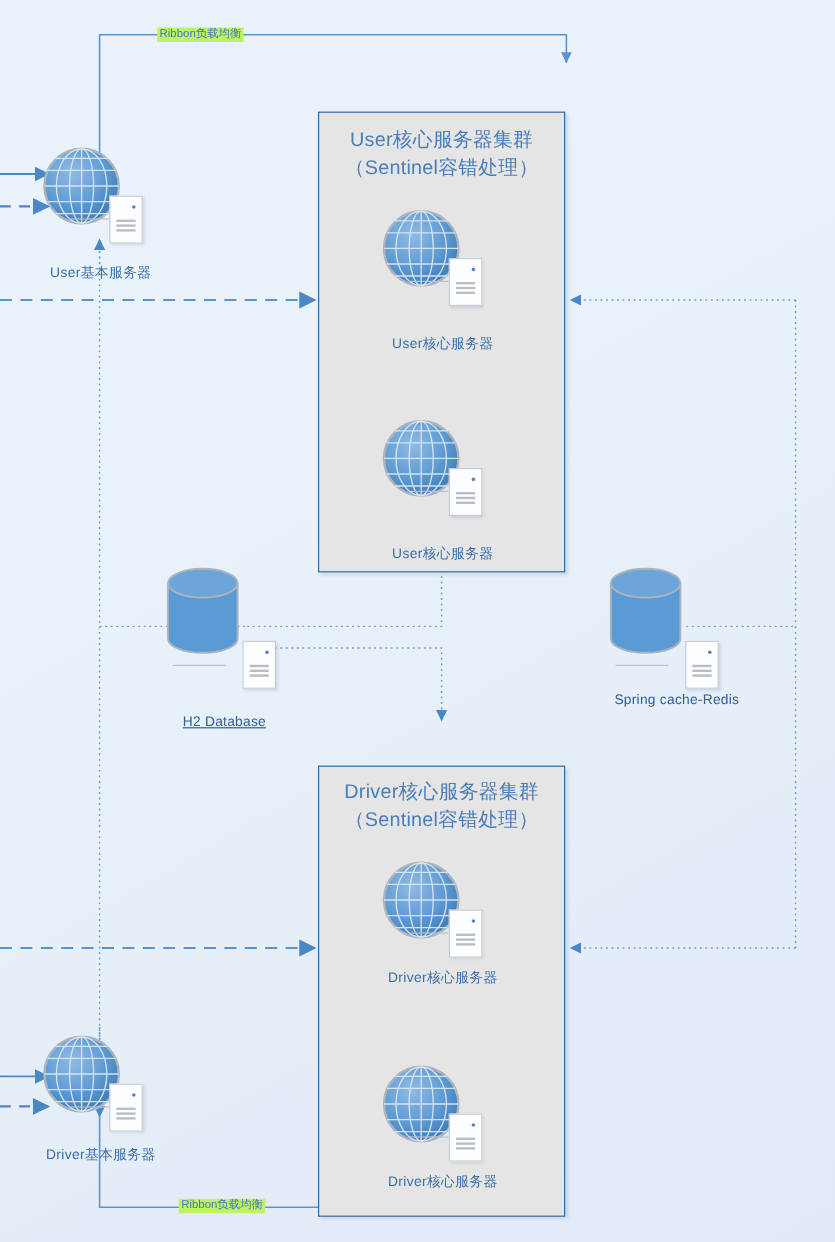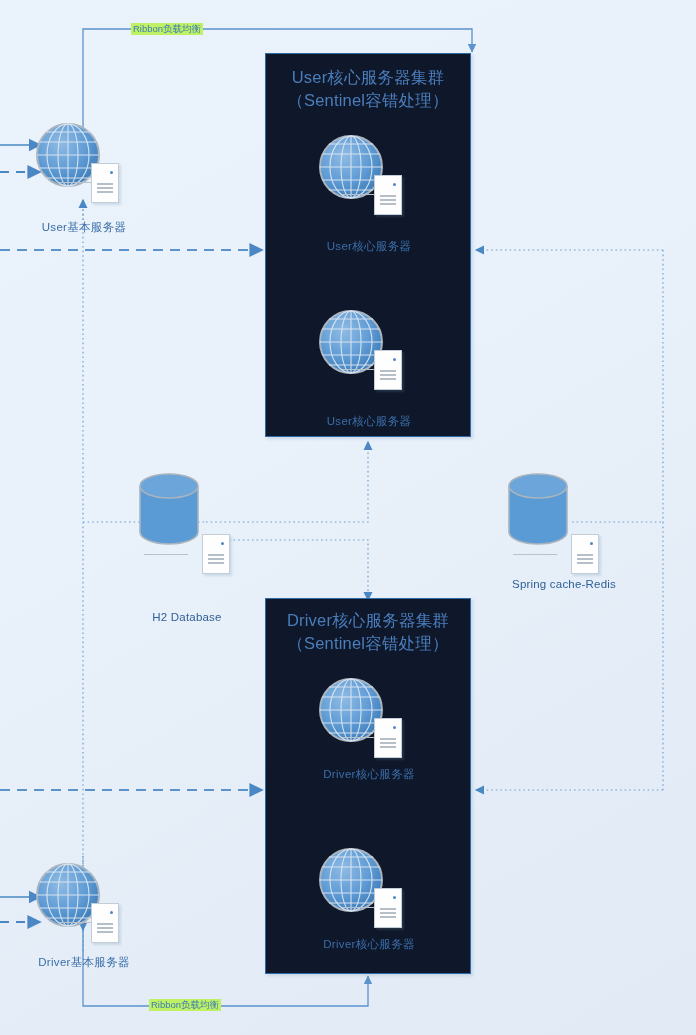--- a/index.html
+++ b/index.html
@@ -6,24 +6,25 @@
   body{
     width:696px;height:1035px;
     font-family:"Liberation Sans","DejaVu Sans",sans-serif;
     background:linear-gradient(150deg,#eaf2fb 0%,#e9f1fa 40%,#e4edf7 75%,#e2ebf5 100%);
     overflow:hidden;
   }
   #diagram{position:relative;width:696px;height:1035px;}
   #wires{position:absolute;left:0;top:0;width:696px;height:1035px;}
 
   .cluster{
-    position:absolute;background:#0f172a;
+    position:absolute;background:#e5e5e5;
     border:1.4px solid #2e6ba4;
     box-shadow:2px 2px 3px rgba(80,120,160,.20);
     box-sizing:border-box;
+    margin-top:40px;
   }
   .cluster-title{
     position:absolute;left:0;right:0;
     text-align:center;color:#4a7ebb;
     font-size:16.5px;line-height:23px;
     letter-spacing:.2px;white-space:pre-line;
   }
 
   .node{position:absolute;width:108px;height:100px;}
   .globe{position:absolute;left:0;top:0;width:66px;height:66px;}
@@ -244,21 +245,21 @@
       <path d="M2,14 v46 a29,12 0 0 0 58,0 v-46" fill="none" stroke="#a9b4bf" stroke-width="1.6"></path>
     </svg>
     <div class="stem" style="left:6px;top:82px;width:44px;"></div>
     <div class="srv" style="left:64px;top:62px;">
       <span class="dot"></span>
         <span class="ln l1"></span>
         <span class="ln l2"></span>
         <span class="ln l3"></span>
     </div>
   </div>
-  <div class="dblabel" style="left:87px;top:611px;">H2 Database</div>
+  <div class="dblabel" style="left:87px;top:596px;text-decoration:underline;">H2 Database</div>
 
   <div style="position:absolute;left:507px;top:472px;">
     <svg class="db" style="position:relative;" viewBox="0 0 62 74">
       <path d="M2,14 h58 v46 a29,12 0 0 1 -58,0 z" fill="#5b9bd5"></path>
       <ellipse cx="31" cy="14" rx="29" ry="12" fill="#6ba5da" stroke="#a9b4bf" stroke-width="1.6"></ellipse>
       <path d="M2,14 v46 a29,12 0 0 0 58,0 v-46" fill="none" stroke="#a9b4bf" stroke-width="1.6"></path>
     </svg>
     <div class="stem" style="left:6px;top:82px;width:44px;"></div>
     <div class="srv" style="left:64px;top:62px;">
       <span class="dot"></span>

